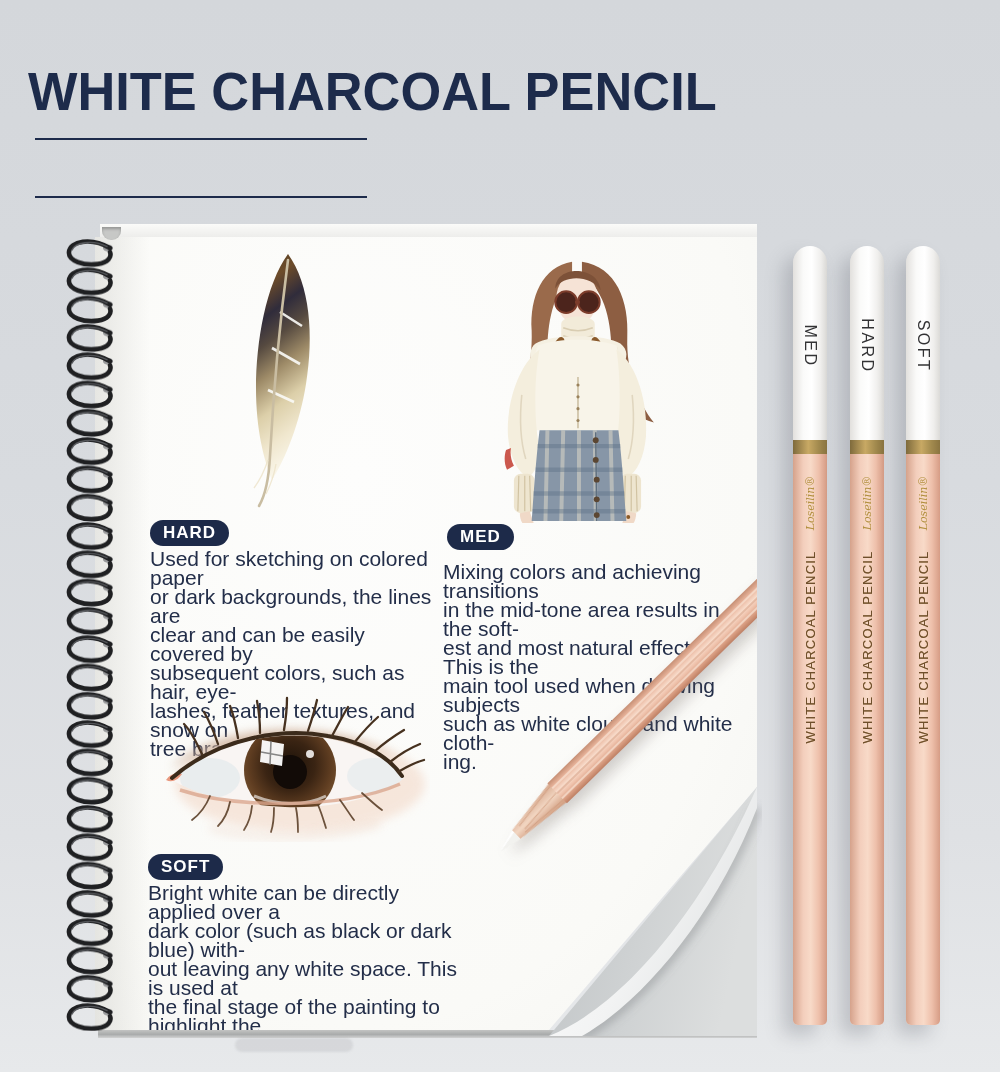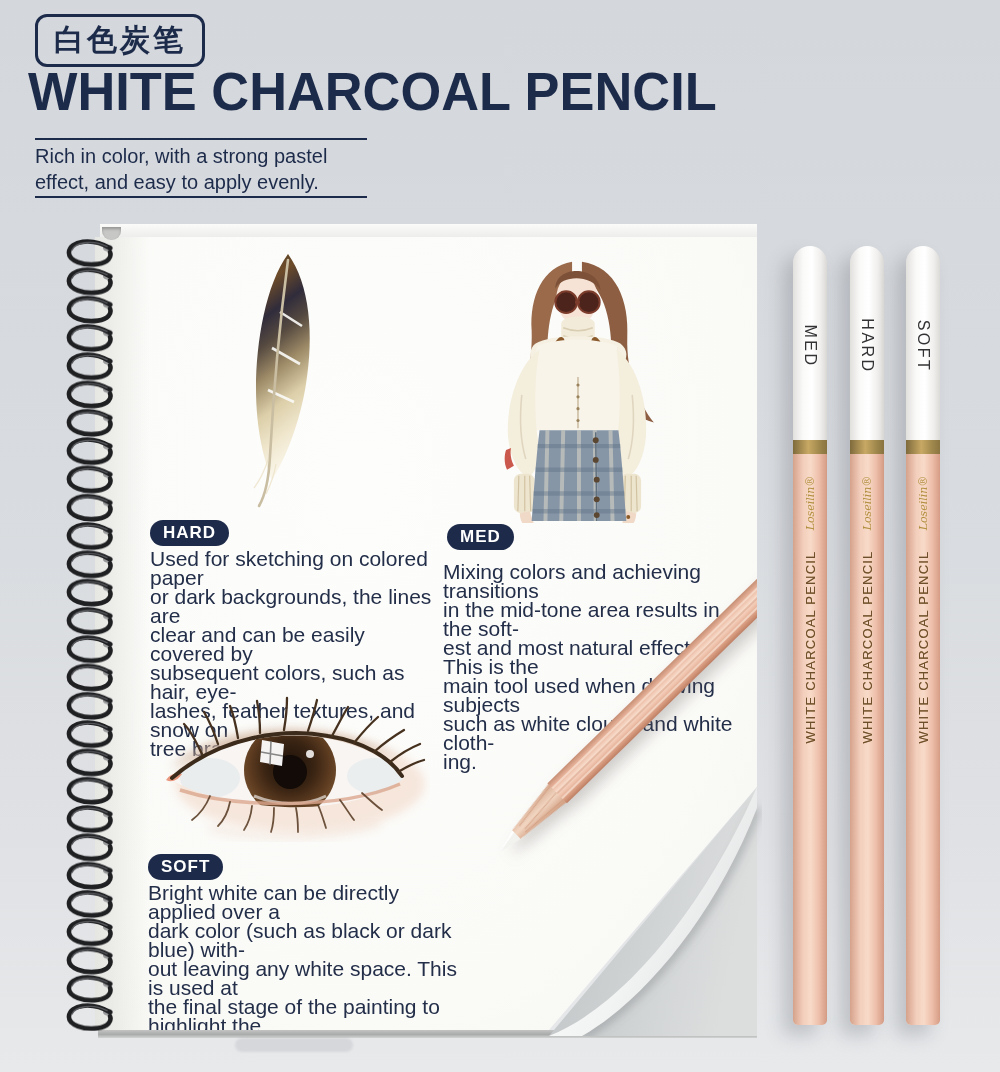--- a/index.html
+++ b/index.html
@@ -55,25 +55,22 @@
   .brand{top:49px;transform:translate(-50%,-50%) rotate(-90deg);font-family:"DejaVu Serif","Liberation Serif",serif;
     font-style:italic;font-size:11px;color:#b28f3e;}
   .bodytext{top:193px;transform:translate(-50%,-50%) rotate(-90deg);font-size:13px;letter-spacing:1.2px;color:#6e4f2c;text-shadow:0 0 .5px rgba(150,110,50,.7);}
   .p1{left:793px}.p2{left:850px}.p3{left:906px}
 </style>
 </head>
 <body>
 
 <div id="stage">
 
-  <div class="cn-badge">白色炭笔</div>
   <div class="title">WHITE CHARCOAL PENCIL</div>
   <div class="rule r1"></div>
-  <div class="subtitle">Rich in color, with a strong pastel
-effect, and easy to apply evenly.</div>
   <div class="rule r2"></div>
 
   <div class="nb-topedge"></div>
   <div class="nb-bottomedge"></div>
 
   <div class="page">
 
     <svg class="feather" width="110" height="258" viewBox="0 0 110 258">
       <defs>
         <linearGradient id="fG" x1="0" y1="0" x2="0.18" y2="1">

